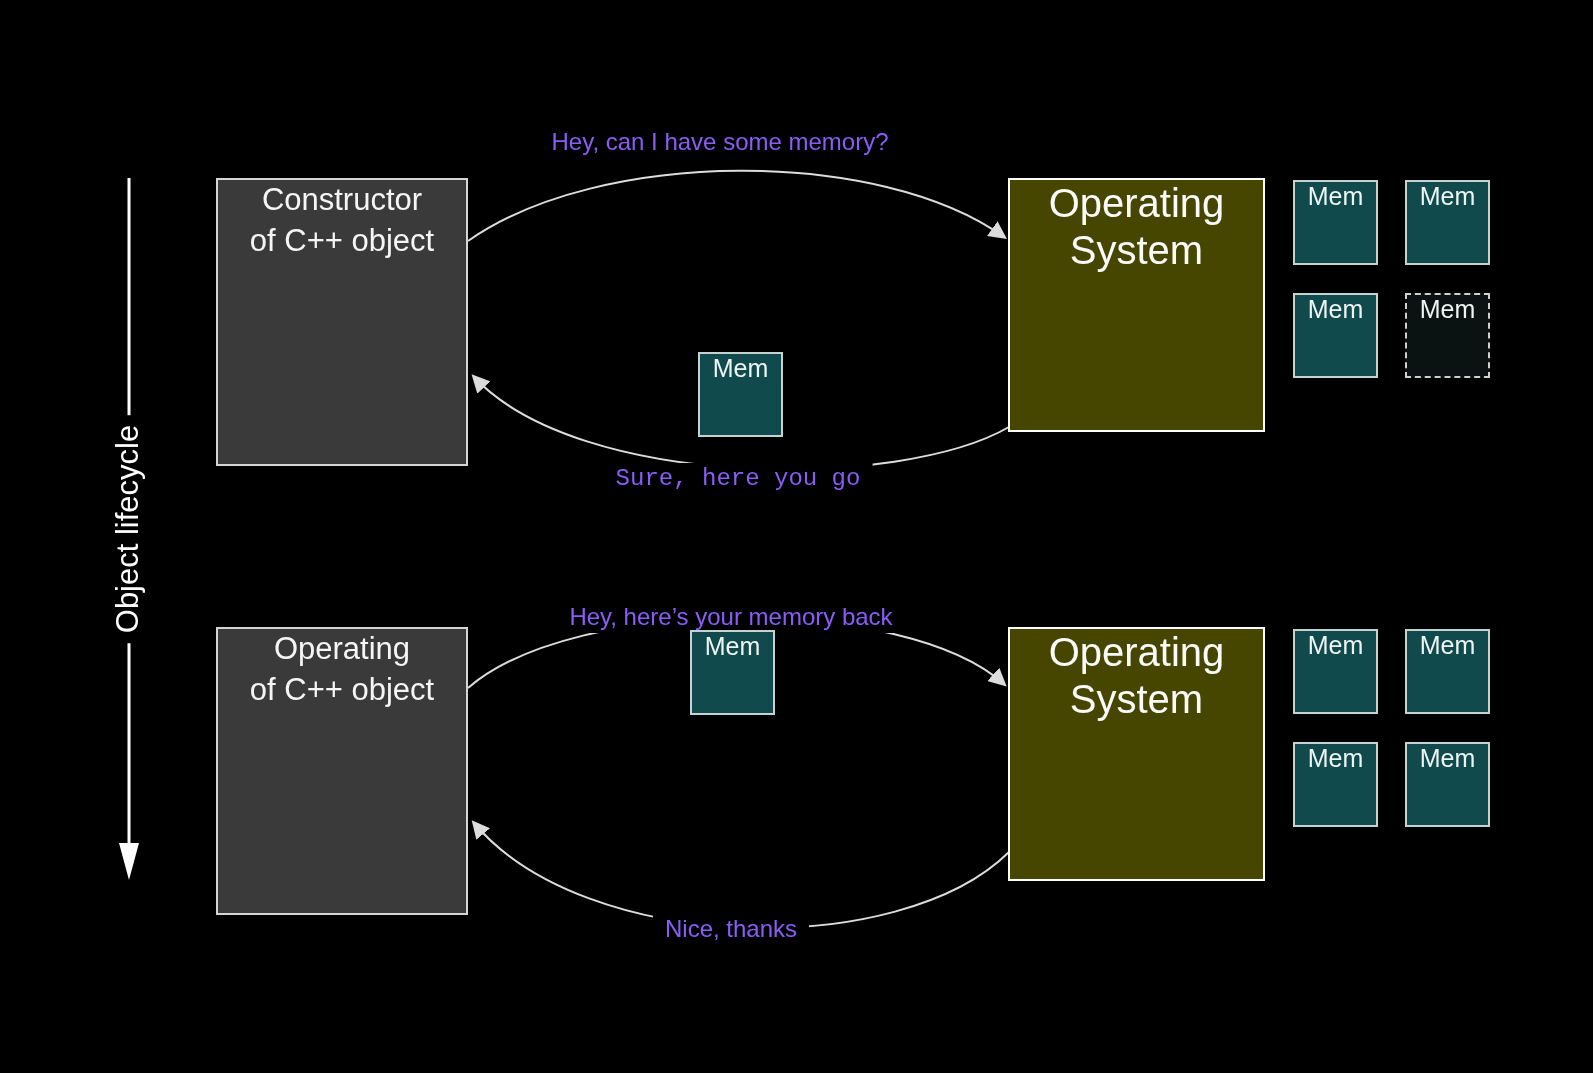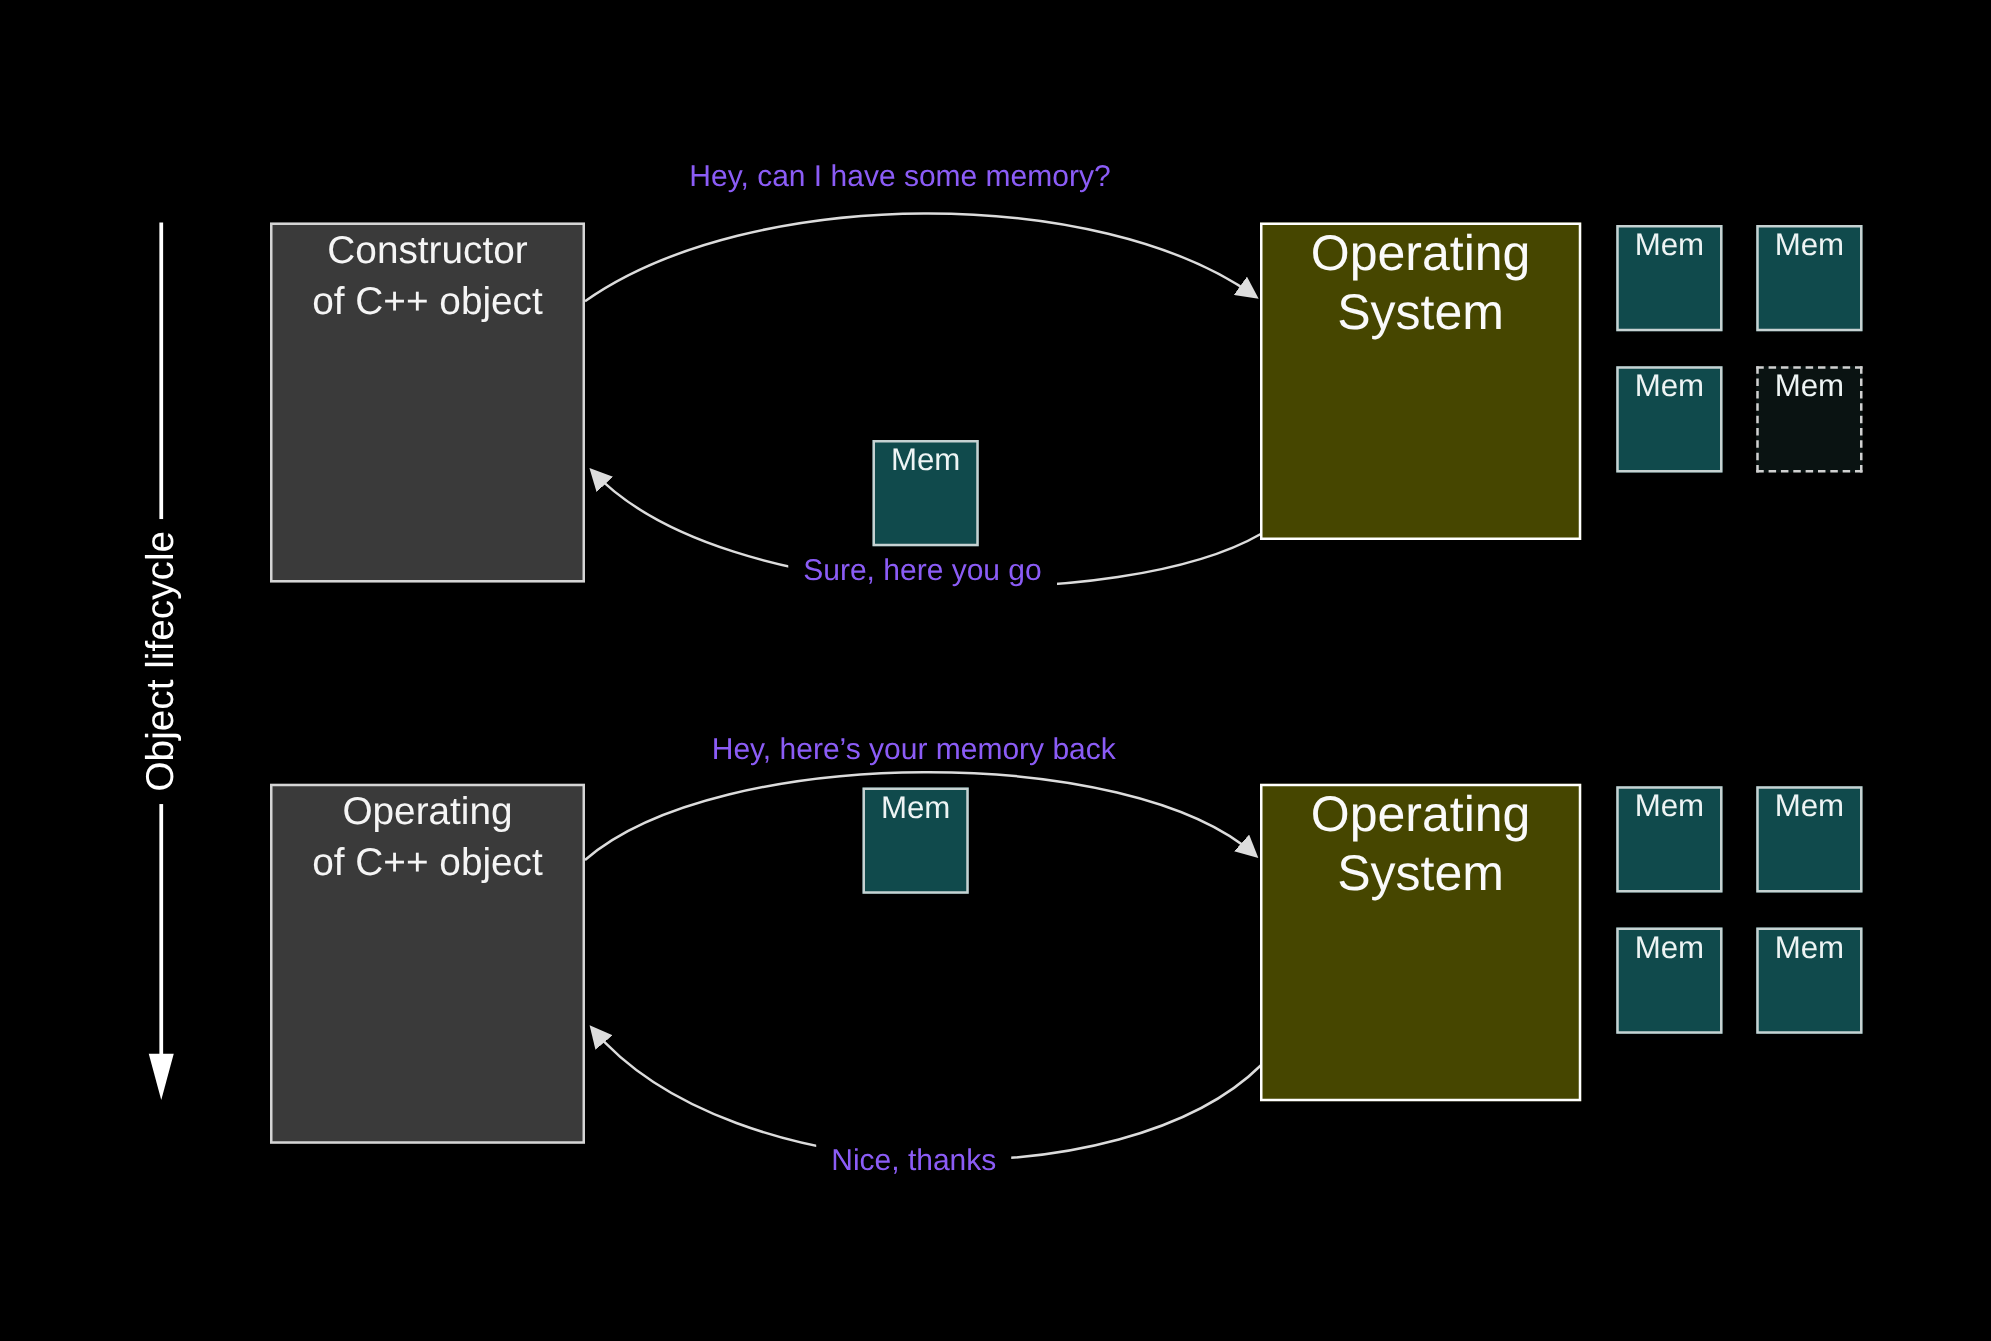--- a/index.html
+++ b/index.html
@@ -139,21 +139,21 @@
     <div>Constructor</div>
     <div>of C++ object</div>
   </div>
 
   <div class="box os-box" style="left:1008px; top:178px;">
     <div>Operating</div>
     <div>System</div>
   </div>
 
   <div class="msg" style="left:720px; top:126px;">Hey, can I have some memory?</div>
-  <div class="msg" style="left:738px; top:441px;">Sure, here you go</div>
+  <div class="msg" style="left:738px; top:463px;font-family:Liberation Mono, monospace;">Sure, here you go</div>
 
   <div class="box mem" style="left:698px; top:352px;">
     <span>Mem</span>
   </div>
 
   <div class="grid" style="left:1293px; top:180px;">
     <div class="box mem cell-0 allocated">
       <span>Mem</span>
     </div>
     <div class="box mem cell-1 allocated">
@@ -170,21 +170,21 @@
   <div class="box actor-box" style="left:216px; top:627px;">
     <div>Operating</div>
     <div>of C++ object</div>
   </div>
 
   <div class="box os-box" style="left:1008px; top:627px;">
     <div>Operating</div>
     <div>System</div>
   </div>
 
-  <div class="msg" style="left:731px; top:584px;">Hey, here’s your memory back</div>
+  <div class="msg" style="left:731px; top:601px;">Hey, here’s your memory back</div>
   <div class="msg" style="left:731px; top:913px;">Nice, thanks</div>
 
   <div class="box mem" style="left:690px; top:630px;">
     <span>Mem</span>
   </div>
 
   <div class="grid" style="left:1293px; top:629px;">
     <div class="box mem cell-0 allocated">
       <span>Mem</span>
     </div>

